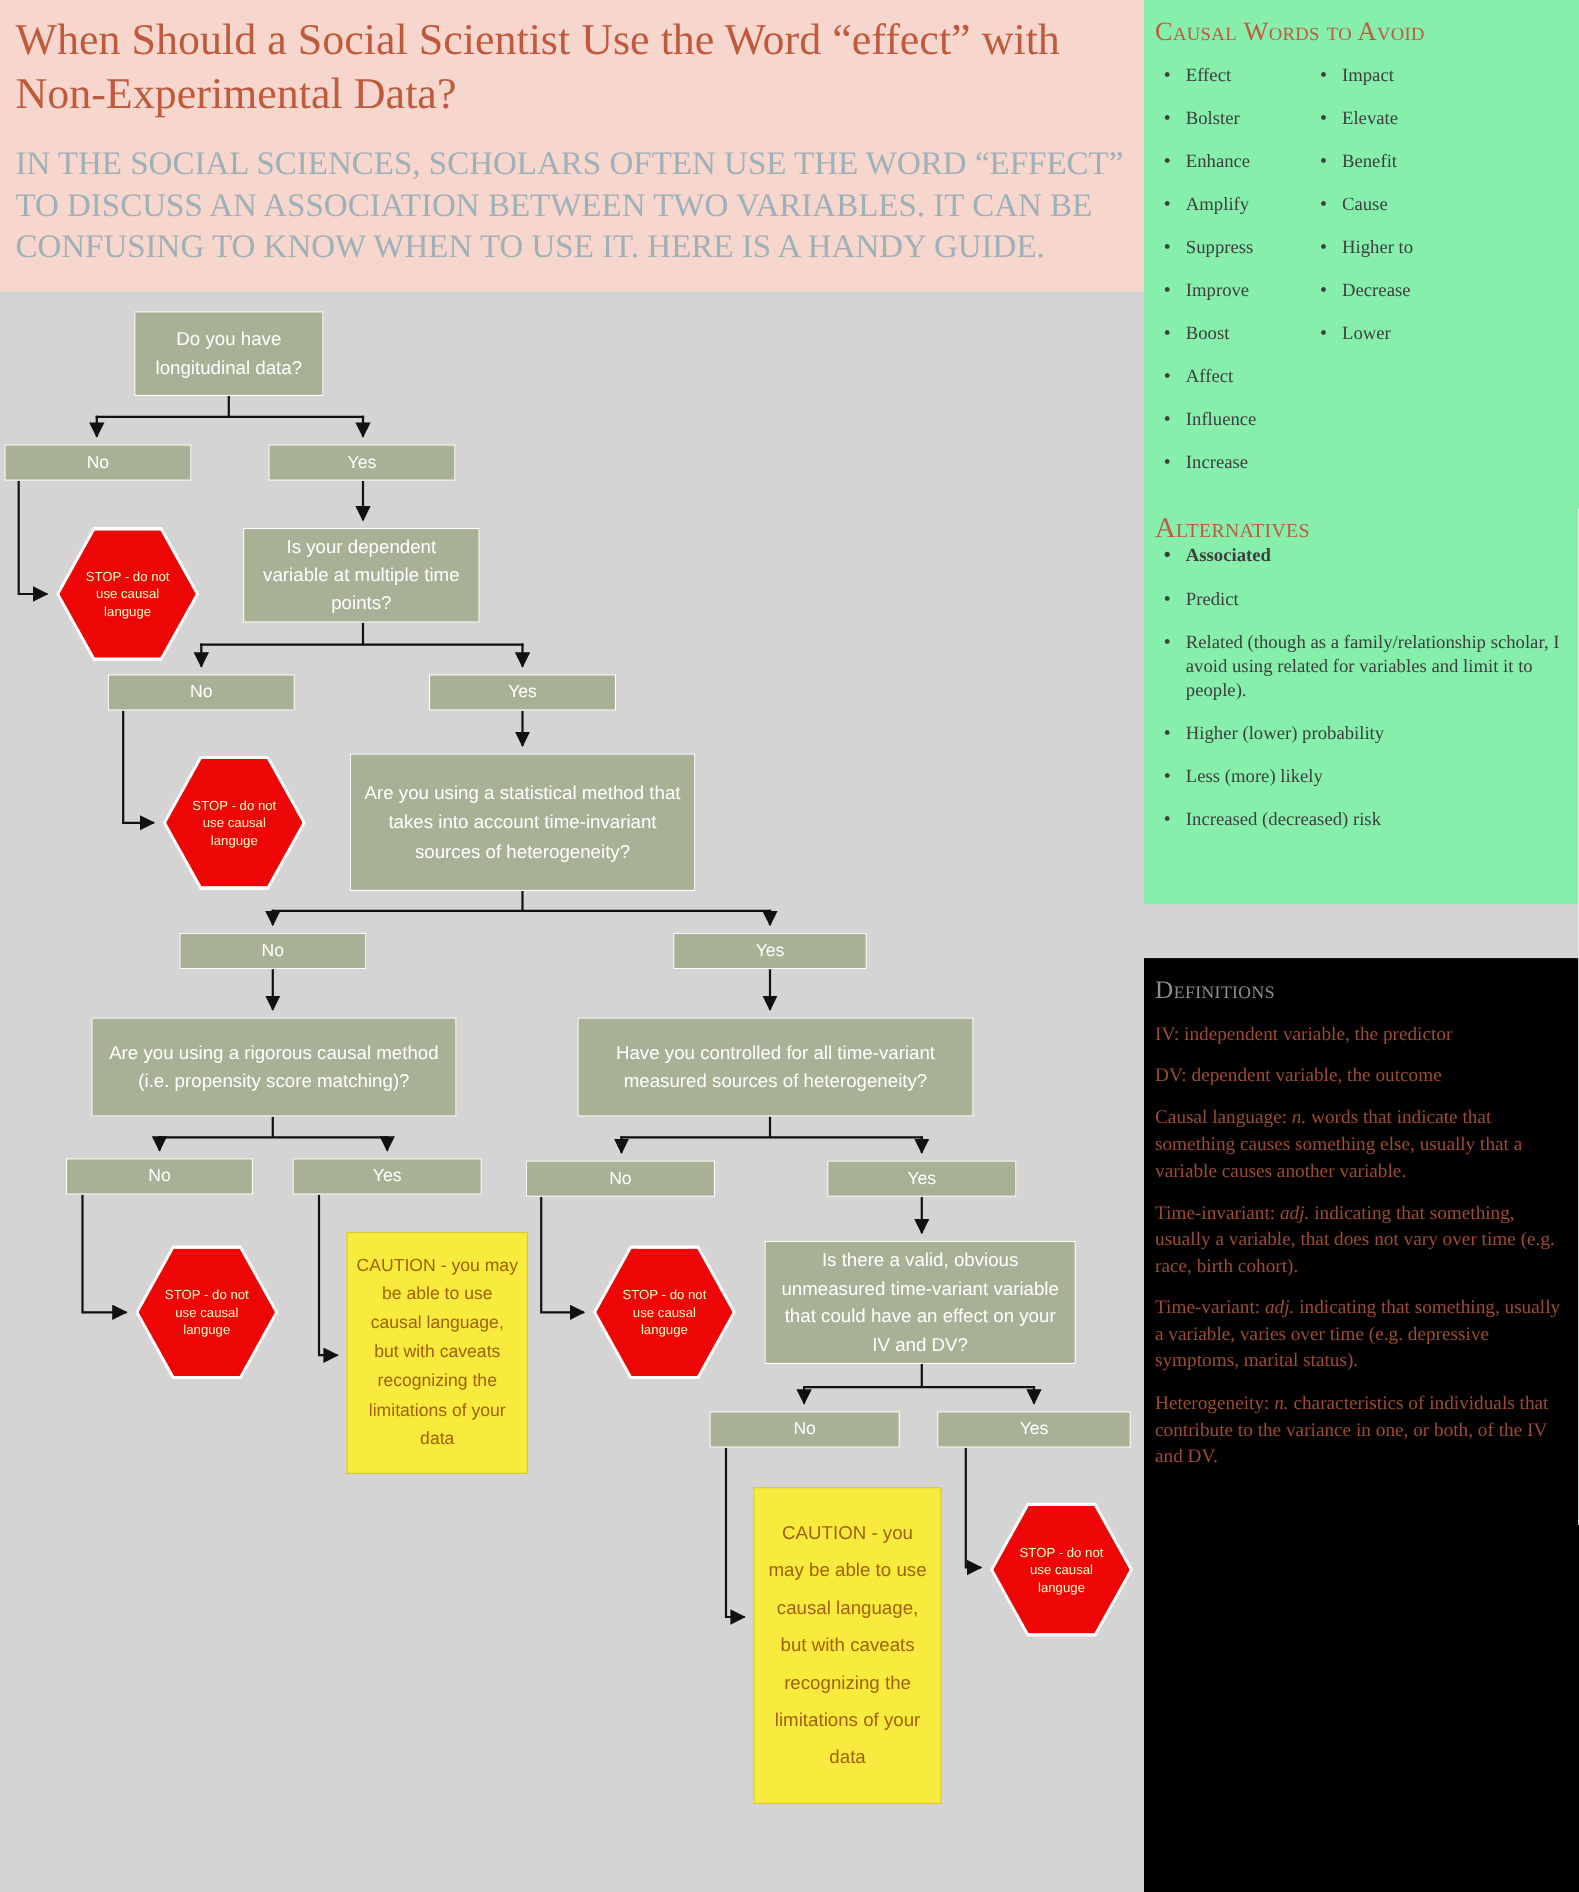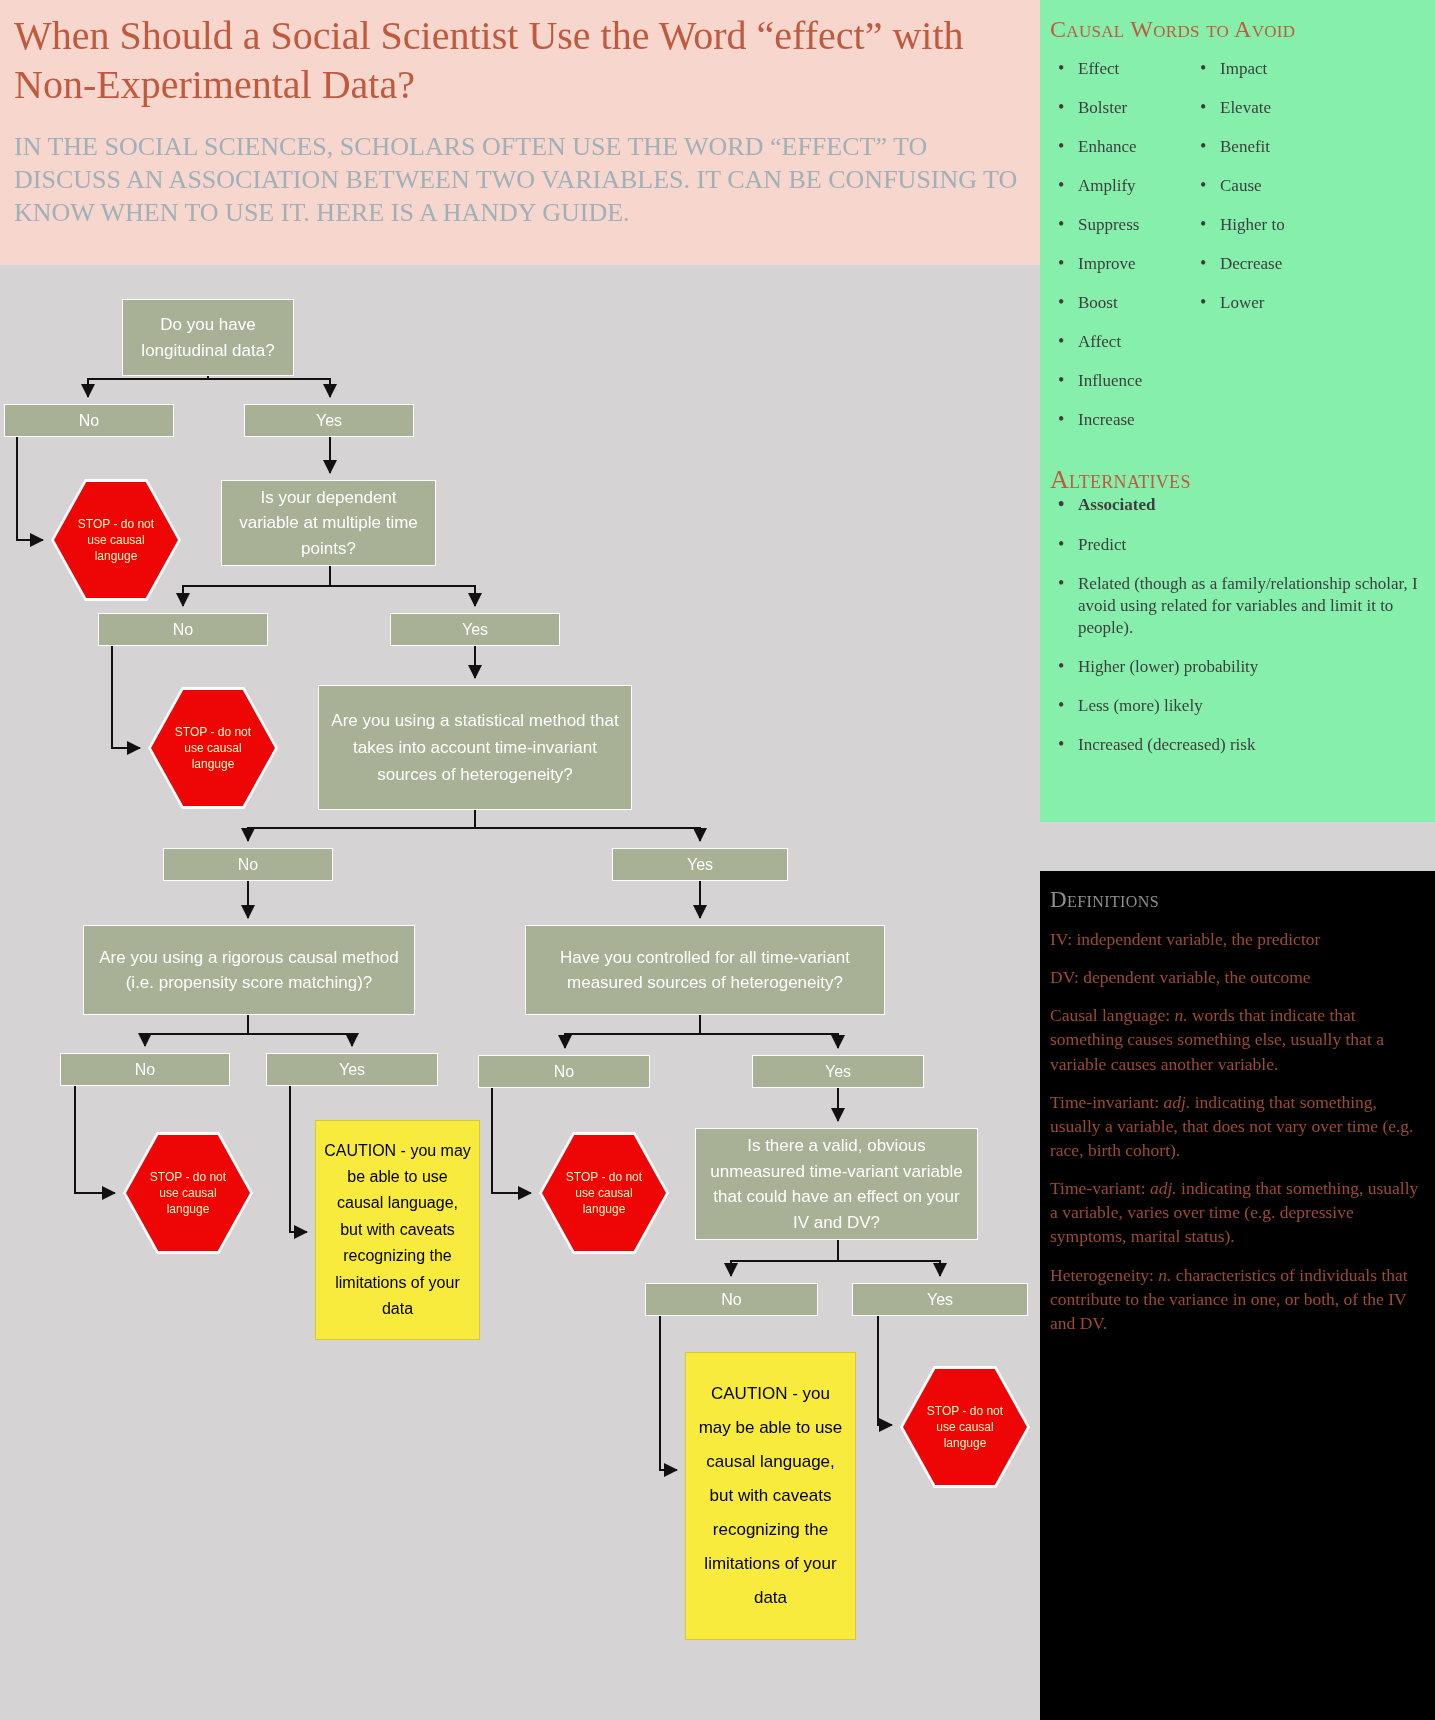--- a/index.html
+++ b/index.html
@@ -3,37 +3,37 @@
 <meta charset="utf-8">
 <style>
   * { margin:0; padding:0; box-sizing:border-box; }
   html,body { background:#ffffff; }
   body { font-family:"Liberation Sans", sans-serif; }
   #root { position:relative; width:1435px; height:1720px; background:#d5d3d3; overflow:hidden; }
 
   
   .header { position:absolute; left:0; top:0; width:1040px; height:265px; background:#f6d6cd; padding:12px 18px 0 14px; }
   .title { font-family:"Liberation Serif", serif; color:#bf5a3e; font-size:40px; line-height:1.22; font-weight:400; }
-  .subtitle { margin-top:20px; font-family:"Liberation Serif", serif; color:#9fb0b9; font-size:26px; line-height:1.28; font-weight:400; }
+  .subtitle { margin-top:20px; font-family:"Liberation Serif", serif; color:#9fb0b9; font-size:30px; line-height:1.28; font-weight:400; }
 
   
   .flow { position:absolute; left:0; top:265px; width:1040px; height:1455px; }
   .arrows { position:absolute; left:0; top:0; }
   .qbox { position:absolute; background:#a8b195; border:1px solid #ffffff; color:#ffffff;
           display:flex; align-items:center; justify-content:center; text-align:center;
           font-size:17px; line-height:1.5; padding:2px 10px; }
   .choice { position:absolute; height:33px; background:#a8b195; border:1px solid #ffffff; color:#ffffff;
             display:flex; align-items:center; justify-content:center; font-size:16px; }
   .stop { position:absolute; width:130px; height:122px; background:#ffffff; padding:3px;
           clip-path:polygon(26% 0%,74% 0%,100% 50%,74% 100%,26% 100%,0% 50%); }
   .stop-in { width:100%; height:100%; background:#ee0606; color:#fef9c3;
              clip-path:polygon(26% 0%,74% 0%,100% 50%,74% 100%,26% 100%,0% 50%);
              display:flex; align-items:center; justify-content:center; text-align:center;
              font-size:12px; line-height:1.35; padding:0 16px; }
-  .caution { position:absolute; background:#f8eb3d; border:1px solid #d6c832; color:#000000;
+  .caution { position:absolute; background:#f8eb3d; border:1px solid #d6c832; color:#a16207;
              display:flex; align-items:center; justify-content:center; text-align:center;
              padding:4px 8px; }
   .caution.c1 { font-size:16px; line-height:1.65; }
   .caution.c2 { font-size:17px; line-height:2.0; }
 
   
   .sidebar-top { position:absolute; left:1040px; top:0; width:395px; height:822px; background:#86efac;
                  padding:16px 14px 0 10px; font-family:"Liberation Serif", serif; }
   .side-h { font-variant:small-caps; font-weight:400; color:#bf5a3e; font-size:24px; line-height:1.15; letter-spacing:0.3px; }
   .avoid-h { max-width:280px; }
@@ -100,21 +100,21 @@
         <path d="M492 823 V928 H531" marker-end="url(#ah)"></path>
         <path d="M838 823 V856" marker-end="url(#ah)"></path>
         <path d="M838 975 V995 M730 996 H941"></path>
         <path d="M731 995 V1011" marker-end="url(#ah)"></path>
         <path d="M940 995 V1011" marker-end="url(#ah)"></path>
         <path d="M660 1051 V1205 H677" marker-end="url(#ah)"></path>
         <path d="M878 1051 V1160 H892" marker-end="url(#ah)"></path>
       </g>
     </svg>
 
-    <div class="qbox" style="left:122px;top:18px;width:172px;height:77px;margin-top:16px;">Do you have longitudinal data?</div>
+    <div class="qbox" style="left:122px;top:18px;width:172px;height:77px;">Do you have longitudinal data?</div>
     <div class="choice" style="left:4px;top:139px;width:170px;">No</div>
     <div class="choice" style="left:244px;top:139px;width:170px;">Yes</div>
 
     <div class="stop" style="left:51px;top:214px;">
       <div class="stop-in">STOP - do not use causal languge</div>
     </div>
 
     <div class="qbox" style="left:221px;top:215px;width:215px;height:86px;">Is your dependent variable at multiple time points?</div>
     <div class="choice" style="left:98px;top:348px;width:170px;">No</div>
     <div class="choice" style="left:390px;top:348px;width:170px;">Yes</div>

